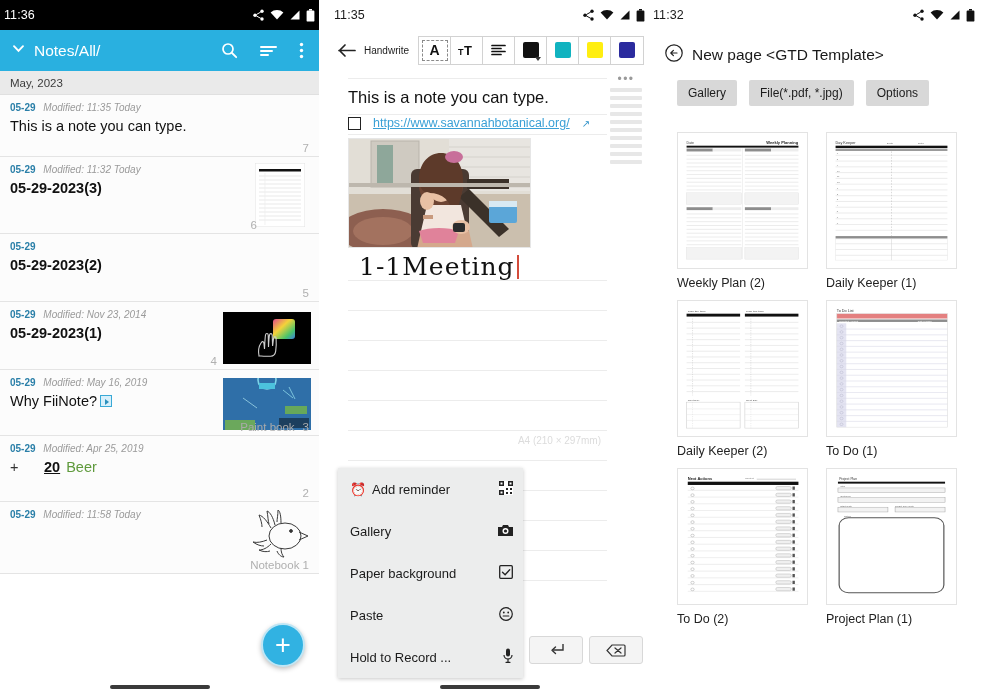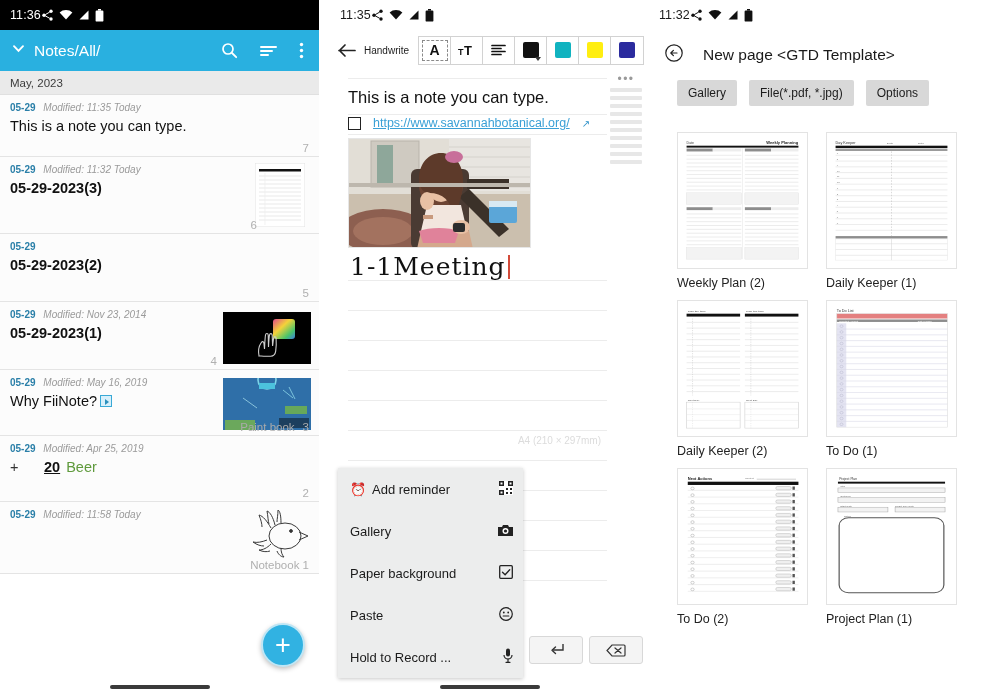--- a/index.html
+++ b/index.html
@@ -12,21 +12,21 @@
   .screens { display: flex; width: 990px; height: 700px; }
   .panel { position: relative; height: 700px; overflow: hidden; background:#fff; }
   .p1 { width: 319px; }
   .gap { width: 11px; background:#fff; }
   .p2 { width: 319px; }
   .p3 { width: 330px; }
 
   
   .statusbar {
     height: 30px; display: flex; align-items: center;
-    padding: 0 10px;
+    justify-content: space-between; padding: 0 4px;
     font-size: 12.5px; letter-spacing: .1px;
   }
   .statusbar.dark { background:#000; color:#fff; }
   .statusbar.light { background:#fff; color:#1a1a1a; }
   .sb-icons { display:flex; align-items:center; gap:5px; }
   .sb-icons svg { display:block; }
 
   
   .appbar {
     height: 41px; background:#29b0e0; display:flex; align-items:center;
@@ -105,21 +105,21 @@
     border-left:3.5px solid transparent; border-right:3.5px solid transparent; border-top:4px solid #333; }
 
   .paper { position:absolute; left:0; top:70px; right:0; bottom:0; background:#fff; }
   .rule { position:absolute; left:18px; right:42px; height:1px; background:#ececec; }
   .note-head { position:absolute; left:18px; top:18px; font-size:16.5px; color:#111; }
   .link-row { position:absolute; left:18px; top:46px; display:flex; align-items:center; gap:12px; }
   .chk { width:13px; height:13px; border:1.6px solid #222; background:#fff; }
   .link-txt { font-size:12.5px; color:#3aa0d6; text-decoration:underline; }
   .ext-ico { color:#2b90c8; font-size:10px; }
   .photo { position:absolute; left:18px; top:68px; width:183px; height:110px; overflow:hidden; border:1px solid #e6e6e6;}
-  .hw-ink { position:absolute; left:20px; top:182px; font-size:25px; color:#111;
+  .hw-ink { position:absolute; left:29px; top:182px; font-size:25px; color:#111;
     font-family:"DejaVu Serif", serif; letter-spacing:1px; }
   .hw-caret { display:inline-block; width:2px; height:24px; background:#d34b3a; vertical-align:-4px; margin-left:2px; }
   .a4-label { position:absolute; right:48px; top:365px; font-size:10px; color:#dcdcdc;margin-left:29px; }
   .pagelist { position:absolute; right:6px; top:4px; width:34px; }
   .pagelist .dots { text-align:center; font-size:12px; color:#9a9a9a; letter-spacing:1.5px; line-height:10px; }
   .pagelist .bar { height:4px; background:#e7e7e7; margin:4px 1px; border-radius:1px; }
 
   .ctxmenu {
     position:absolute; left:8px; top:468px; width:185px;
     background:#eceded; box-shadow:0 1px 4px rgba(0,0,0,.22); z-index:5;
@@ -128,21 +128,21 @@
     height:42px; display:flex; align-items:center; justify-content:space-between;
     padding:0 10px 0 12px; font-size:13px; color:#1b1b1b;
   }
   .ctx-item .lbl { display:flex; align-items:center; gap:6px; }
   .ctx-ico { font-size:13px; color:#222; width:16px; text-align:center; }
   .keybar { position:absolute; right:6px; bottom:36px; display:flex; gap:6px; z-index:2; }
   .key { width:54px; height:28px; border:1px solid #d8d8d8; background:#f4f4f4;
     display:flex; align-items:center; justify-content:center; font-size:14px; color:#333; border-radius:3px;}
 
   
-  .p3-title { display:flex; align-items:center; gap:20px; padding:14px 14px 0 16px; }
+  .p3-title { display:flex; align-items:center; gap:9px; padding:14px 14px 0 16px; }
   .p3-title .txt { font-size:15.5px; color:#1a1a1a; }
   .p3-buttons { display:flex; gap:12px; padding:14px 0 0 28px; }
   .gbtn { background:#d8d8d8; color:#1c1c1c; font-size:12px; padding:6px 11px; border:none; border-radius:2px; }
   .tgrid { display:grid; grid-template-columns:1fr 1fr; gap:0 18px; padding:26px 22px 0 28px; }
   .tcell { margin-bottom:10px; }
   .tcard { background:#fff; border:1px solid #e3e3e3; height:137px; padding:5px; }
   .tname { font-size:12.5px; color:#222; margin-top:7px; }
   
   .mini { width:100%; height:100%; position:relative; background:#fff; }
 </style>

